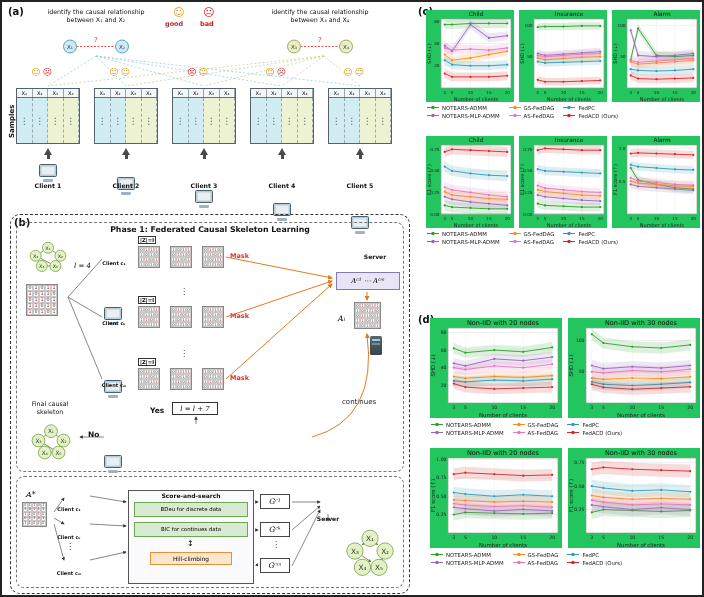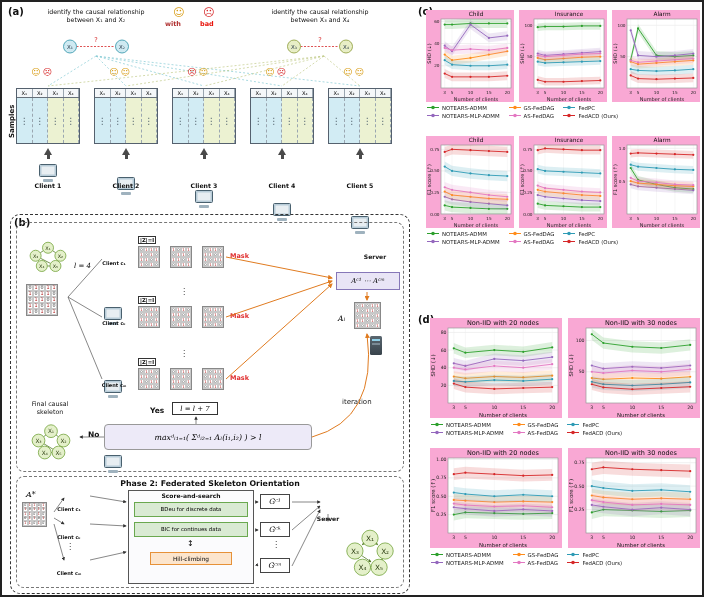--- a/index.html
+++ b/index.html
@@ -40,21 +40,21 @@
 .matrix i.zero{color:#333}
 .aggbox{background:#e9e5f6;border:1px solid #8677b8;display:flex;align-items:center;justify-content:center;font-size:7px}
 .formula-box{background:#edeaf8;border:1px solid #999;border-radius:4px;display:flex;align-items:center;justify-content:center;font-size:7.8px}
 .lbox{border:1px solid #333;background:#fff;display:flex;align-items:center;justify-content:center;font-size:7px}
 .greenbox{background:#d9ead3;border:1px solid #6aa84f;display:flex;align-items:center;justify-content:center;font-size:5.4px;text-align:center;line-height:1.15}
 .orangebox{background:#fce5cd;border:1px solid #e69138;display:flex;align-items:center;justify-content:center;font-size:5.8px}
 .scorebox{border:1px solid #555;background:#fbfbfd}
 .score-title{font-size:6px;font-weight:bold;text-align:center;color:#111}
 .gbox{border:1px solid #444;background:#fff;display:flex;align-items:center;justify-content:center;font-size:7.5px}
 .dots{font-size:8px;color:#333;line-height:1}
-.chart{position:absolute;background:#f9a8d4}
+.chart{position:absolute;background:#22c55e}
 .legend{position:absolute;display:grid;grid-template-columns:auto auto auto;gap:1px 8px;align-content:start;justify-content:start}
 .lg-item{display:flex;align-items:center;gap:2px;font-size:5.4px;white-space:nowrap;color:#222}
 .samples-label{font-size:7px;font-weight:bold;transform:rotate(-90deg);transform-origin:left top;color:#111}
 .iter{font-size:7px;color:#222}
 .yesno{font-weight:bold;font-size:7.5px;color:#111}
 .small-math{font-size:7px}
 </style>
 </head>
 <body>
 
@@ -100,21 +100,21 @@
         <line x1="16.5" y1="14.5" x2="55.5" y2="14.5" stroke="#d62728" stroke-width="0.8" stroke-dasharray="2,1.5"></line>
         <text x="36" y="10" font-size="6.5" text-anchor="middle" fill="#d62728">?</text>
         <circle cx="10" cy="14.5" r="6.5" fill="#e8eec6" stroke="#8a9a36" stroke-width="0.8"></circle>
         <text x="10" y="16.5" font-size="5.5" text-anchor="middle" fill="#234">X₃</text>
         <circle cx="62" cy="14.5" r="6.5" fill="#e8eec6" stroke="#8a9a36" stroke-width="0.8"></circle>
         <text x="62" y="16.5" font-size="5.5" text-anchor="middle" fill="#234">X₄</text>
       </svg></div>
 
   <span class="abs face good" style="left:170px;top:5px;font-size:11px">☺</span>
   <span class="abs face bad-face" style="left:200px;top:5px;font-size:11px">☹</span>
-  <span class="abs word-good" style="left:163px;top:18px">with</span>
+  <span class="abs word-good" style="left:163px;top:18px">good</span>
   <span class="abs word-bad" style="left:198px;top:18px">bad</span>
 
   <div class="abs" style="left:28px;top:58px"><span class="face good">☺</span><span class="face bad-face">☹</span></div>
   <div class="abs" style="left:106px;top:58px"><span class="face good">☺</span><span class="face good">☺</span></div>
   <div class="abs" style="left:184px;top:58px"><span class="face bad-face">☹</span><span class="face good">☺</span></div>
   <div class="abs" style="left:262px;top:58px"><span class="face good">☺</span><span class="face bad-face">☹</span></div>
   <div class="abs" style="left:340px;top:58px"><span class="face good">☺</span><span class="face good">☺</span></div>
 
   <div class="abs samples-label" style="left:6px;top:136px">Samples</div>
 
@@ -203,20 +203,21 @@
   <div class="abs pc-label" style="left:24px;top:180px;width:44px">Client 1</div>
   <div class="abs pc-label" style="left:102px;top:180px;width:44px">Client 2</div>
   <div class="abs pc-label" style="left:180px;top:180px;width:44px">Client 3</div>
   <div class="abs pc-label" style="left:258px;top:180px;width:44px">Client 4</div>
   <div class="abs pc-label" style="left:336px;top:180px;width:44px">Client 5</div>
 
   <div class="abs dashed-outer" style="left:8px;top:212px;width:400px;height:380px"></div>
   <div class="abs plabel" style="left:12px;top:215px">(b)</div>
 
   <div class="abs dashed-inner" style="left:14px;top:220px;width:388px;height:250px"></div>
+  <div class="abs phase-title" style="left:14px;top:223px;width:388px">Phase 1: Federated Causal Skeleton Learning</div>
 
   <div class="abs" style="left:24px;top:236px;width:44px;height:38px"><svg width="44" height="38">
         <line x1="26.630245366341555" y1="12.744192233730457" x2="29.761754633658448" y2="14.764207766269541" stroke="#557a2a" stroke-width="0.8"></line>
         <line x1="17.369754633658445" y1="12.744192233730459" x2="14.238245366341555" y2="14.76420776626954" stroke="#557a2a" stroke-width="0.8"></line>
         <line x1="12.460087340080145" y1="22.465413834672827" x2="12.951912659919856" y2="23.278386165327174" stroke="#557a2a" stroke-width="0.8"></line>
         <line x1="21.314" y1="27.992800000000003" x2="23.925200000000004" y2="27.992800000000003" stroke="#557a2a" stroke-width="0.8"></line>
         <line x1="31.991631466059392" y1="22.71067044280845" x2="31.835568533940613" y2="23.03312955719155" stroke="#557a2a" stroke-width="0.8"></line>
         <line x1="14.503453614219753" y1="20.279761339277147" x2="24.539746385780248" y2="25.464038660722853" stroke="#557a2a" stroke-width="0.8"></line>
         <circle cx="22" cy="9.7574" r="5.51" fill="#e4f0ca" stroke="#74a33c" stroke-width="0.8"></circle>
         <text x="22" y="11.5206" font-size="4.959" text-anchor="middle" fill="#2c3e12">X₁</text>
@@ -463,21 +464,21 @@
       <i class="one" style="width: 5px; height: 5px; font-size: 3.8px;">1</i>
       <i class="zero" style="width: 5px; height: 5px; font-size: 3.8px;">0</i>
       <i class="one" style="width: 5px; height: 5px; font-size: 3.8px;">1</i>
       <i class="zero" style="width: 5px; height: 5px; font-size: 3.8px;">0</i>
       <i class="one" style="width: 5px; height: 5px; font-size: 3.8px;">1</i>
       <i class="zero" style="width: 5px; height: 5px; font-size: 3.8px;">0</i>
       <i class="one" style="width: 5px; height: 5px; font-size: 3.8px;">1</i>
       <i class="zero" style="width: 5px; height: 5px; font-size: 3.8px;">0</i>
       <i class="one" style="width: 5px; height: 5px; font-size: 3.8px;">1</i>
     </div>
-  <div class="abs iter" style="left:340px;top:396px">iteration</div>
+  <div class="abs iter" style="left:340px;top:396px">continues</div>
 
   <div class="abs cap" style="left:16px;top:398px;width:64px">
     <span>Final causal</span><br>
     <span>skeleton</span>
   </div>
   <div class="abs" style="left:26px;top:418px;width:46px;height:44px"><svg width="46" height="44">
         <line x1="28.106980247971443" y1="15.005223110132777" x2="30.38901975202856" y2="16.713976889867222" stroke="#557a2a" stroke-width="0.8"></line>
         <line x1="17.893019752028557" y1="15.005223110132778" x2="15.610980247971444" y2="16.713976889867222" stroke="#557a2a" stroke-width="0.8"></line>
         <line x1="13.452641880107958" y1="26.195730204143125" x2="13.803358119892042" y2="26.868669795856874" stroke="#557a2a" stroke-width="0.8"></line>
         <line x1="23.131999999999998" y1="32.5264" x2="24.1176" y2="32.5264" stroke="#557a2a" stroke-width="0.8"></line>
@@ -488,26 +489,24 @@
         <circle cx="35.496" cy="20.538" r="6.38" fill="#e4f0ca" stroke="#74a33c" stroke-width="0.8"></circle>
         <text x="35.496" y="22.5796" font-size="5.742" text-anchor="middle" fill="#2c3e12">X₂</text>
         <circle cx="10.504000000000001" cy="20.538" r="6.38" fill="#e4f0ca" stroke="#74a33c" stroke-width="0.8"></circle>
         <text x="10.504000000000001" y="22.5796" font-size="5.742" text-anchor="middle" fill="#2c3e12">X₃</text>
         <circle cx="16.752" cy="32.5264" r="6.38" fill="#e4f0ca" stroke="#74a33c" stroke-width="0.8"></circle>
         <text x="16.752" y="34.568000000000005" font-size="5.742" text-anchor="middle" fill="#2c3e12">X₄</text>
         <circle cx="30.4976" cy="32.5264" r="6.38" fill="#e4f0ca" stroke="#74a33c" stroke-width="0.8"></circle>
         <text x="30.4976" y="34.568000000000005" font-size="5.742" text-anchor="middle" fill="#2c3e12">X₅</text>
       </svg></div>
   <div class="abs yesno" style="left:86px;top:428px">No</div>
-  <div class="abs formula-box math" style="left:102px;top:422px;width:208px;height:26px">maxᵈᵢ₁₌₁( Σᵈᵢ₂₌₁ Aₗ(i₁,i₂) ) &gt; l</div>
   <div class="abs yesno" style="left:148px;top:404px">Yes</div>
   <div class="abs lbox math" style="left:170px;top:400px;width:46px;height:13px">l = l + 7</div>
 
   <div class="abs dashed-inner" style="left:14px;top:474px;width:388px;height:112px"></div>
-  <div class="abs phase-title" style="left:14px;top:477px;width:388px">Phase 2: Federated Skeleton Orientation</div>
 
   <div class="abs math" style="left:24px;top:488px;font-size:8px">A*</div>
   <div class="abs matrix" style="left: 20px; top: 500px; grid-template-columns: repeat(5, 4.5px);">
       <i class="zero" style="width: 4.5px; height: 4.5px; font-size: 3.3px;">0</i>
       <i class="one" style="width: 4.5px; height: 4.5px; font-size: 3.3px;">1</i>
       <i class="one" style="width: 4.5px; height: 4.5px; font-size: 3.3px;">1</i>
       <i class="zero" style="width: 4.5px; height: 4.5px; font-size: 3.3px;">0</i>
       <i class="one" style="width: 4.5px; height: 4.5px; font-size: 3.3px;">1</i>
       <i class="one" style="width: 4.5px; height: 4.5px; font-size: 3.3px;">1</i>
       <i class="zero" style="width: 4.5px; height: 4.5px; font-size: 3.3px;">0</i>

